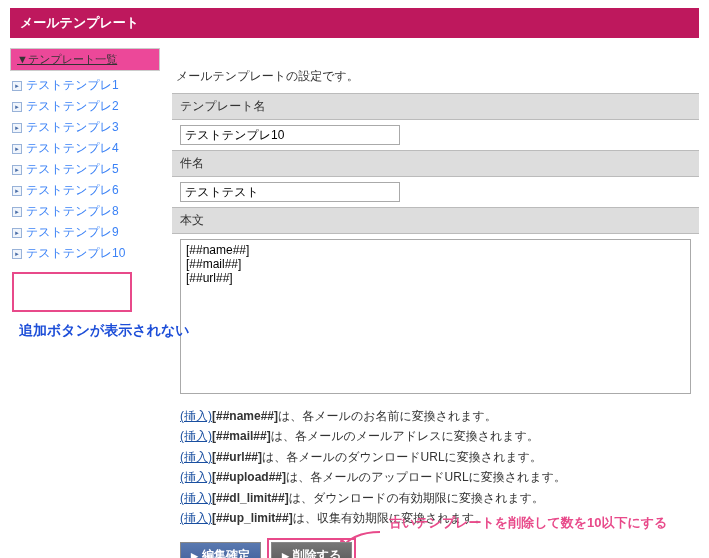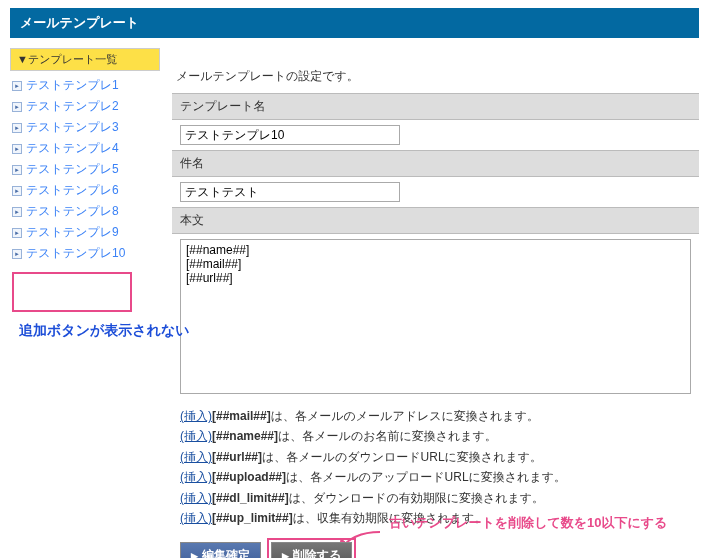--- a/index.html
+++ b/index.html
@@ -1,21 +1,21 @@
 <!DOCTYPE html>
 <html><head>
 <meta charset="utf-8">
 <style>
   * { box-sizing: border-box; margin: 0; padding: 0; }
   body { font-family: "Hiragino Kaku Gothic Pro", Meiryo, sans-serif; font-size: 12px; background: #fff; color: #333; }
   .page { width: 709px; padding: 8px 10px 20px 10px; }
-  .title-bar { background: #0369a1; color: #fff; font-weight: bold; padding: 6px 10px; font-size: 13px; }
+  .title-bar { background: #be185d; color: #fff; font-weight: bold; padding: 6px 10px; font-size: 13px; }
   .content { display: flex; margin-top: 10px; gap: 12px; }
   .sidebar { width: 150px; flex-shrink: 0; }
-  .sidebar-head { background: #fde047; border: 1px solid #ccc; padding: 3px 6px; font-size: 11px; }
+  .sidebar-head { background: #ec4899; border: 1px solid #ccc; padding: 3px 6px; font-size: 11px; text-decoration: underline; }
   .side-list { list-style: none; padding: 4px 0 0 2px; }
   .side-list li { padding: 2px 0; display: flex; align-items: center; gap: 4px; }
   .bullet { width: 10px; height: 10px; border: 1px solid #98b2d8; display: inline-flex; align-items: center; justify-content: center; font-size: 7px; color: #4a6da7; background: #f0f5fc; }
   .side-link { color: #3b82f6; text-decoration: none; cursor: pointer; font-size: 12px; }
   .empty-box { border: 2px solid #e84a8a; width: 120px; height: 40px; margin-top: 8px; margin-left: 2px; }
   .annot1 { color: #1d4ed8; font-weight: bold; font-size: 14px; margin-top: 10px; position: relative; left: 9px; white-space: nowrap; }
   .main { flex: 1; margin-top: 18px; }
   .desc { padding: 2px 0 8px 4px; font-size: 12px; }
   .section-head { background: #ddd; border-top: 1px solid #bbb; border-bottom: 1px solid #bbb; padding: 4px 8px; font-weight: normal; font-size: 12px; }
   .field-row { padding: 5px 8px; }
@@ -98,22 +98,22 @@
       </div>
 
       <div class="section-head">本文</div>
       <div class="field-row">
         <textarea class="textarea" id="body-ta" style="">[##name##]
 [##mail##]
 [##url##]</textarea>
       </div>
 
       <div class="hints" id="hints">
+          <div><a class="ins-link">(挿入)</a><span class="ph">[##name##]</span><span>は、各メールのお名前に変換されます。</span></div>
           <div><a class="ins-link">(挿入)</a><span class="ph">[##mail##]</span><span>は、各メールのメールアドレスに変換されます。</span></div>
-          <div><a class="ins-link">(挿入)</a><span class="ph">[##name##]</span><span>は、各メールのお名前に変換されます。</span></div>
           <div><a class="ins-link">(挿入)</a><span class="ph">[##url##]</span><span>は、各メールのダウンロードURLに変換されます。</span></div>
           <div><a class="ins-link">(挿入)</a><span class="ph">[##upload##]</span><span>は、各メールのアップロードURLに変換されます。</span></div>
           <div><a class="ins-link">(挿入)</a><span class="ph">[##dl_limit##]</span><span>は、ダウンロードの有効期限に変換されます。</span></div>
           <div><a class="ins-link">(挿入)</a><span class="ph">[##up_limit##]</span><span>は、収集有効期限に変換されます。</span></div>
         </div>
 
       <div class="btn-row">
         <span class="annot2">古いテンプレートを削除して数を10以下にする</span>
         <span class="arrow-annot">
           <svg width="40" height="24">

